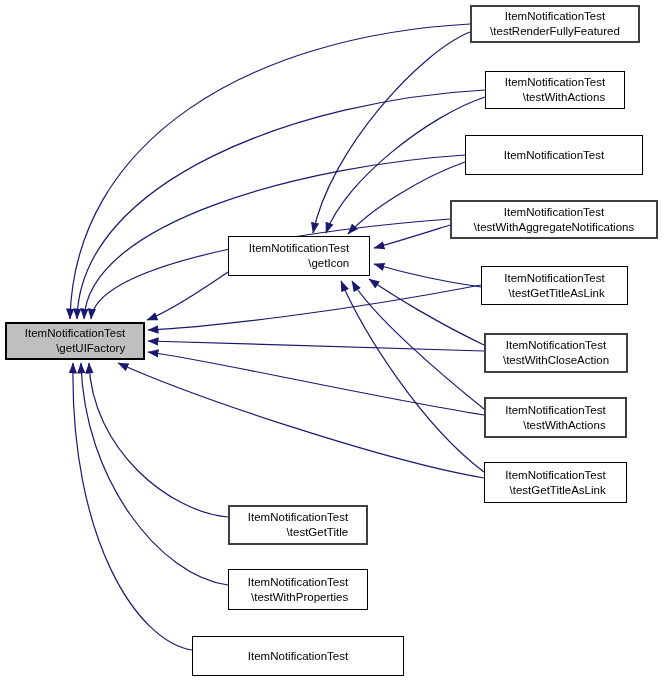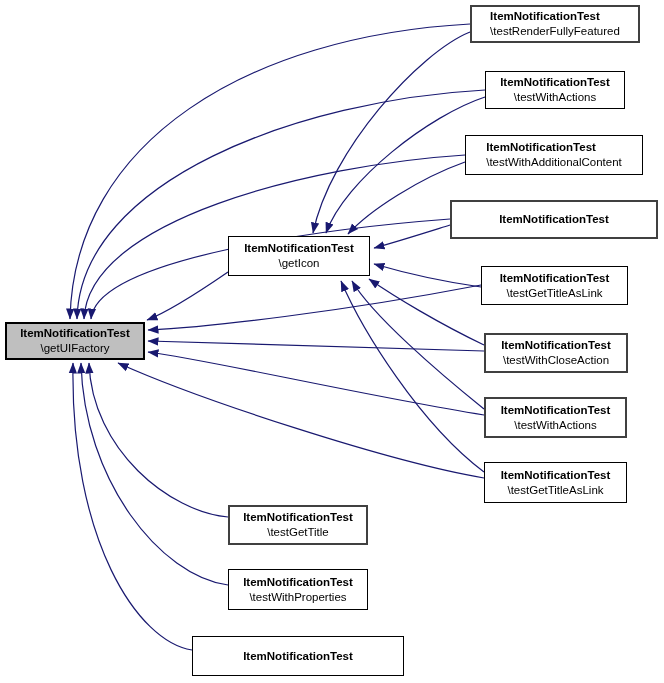--- a/index.html
+++ b/index.html
@@ -19,22 +19,22 @@
     display:flex;
     flex-direction:column;
     align-items:center;
     justify-content:center;
     font-size:11.5px;
     line-height:15px;
     color:#000000;
     cursor:pointer;
   }
   .node .inner{display:inline-block;}
-  .node .l1{text-align:left;white-space:nowrap;font-weight:bold;}
-  .node .l2{text-align:center;white-space:nowrap;}
+  .node .l1{text-align:center;white-space:nowrap;}
+  .node .l2{text-align:right;white-space:nowrap;}
   .node.thick{border:2px solid #404040;}
   .node.hl{background:#bfbfbf;border:2px solid #000000;}
   
   .n-getUIFactory{left:5px;top:322px;width:140px;height:38px;}
   .n-getIcon{left:228px;top:236px;width:142px;height:40px;}
   .n-renderFully{left:470px;top:5px;width:170px;height:38px;}
   .n-withActions{left:485px;top:71px;width:140px;height:38px;}
   .n-withAddContent{left:465px;top:135px;width:178px;height:40px;}
   .n-withAggNotif{left:450px;top:200px;width:208px;height:39px;}
   .n-withCloseAction{left:481px;top:266px;width:147px;height:39px;}
@@ -105,27 +105,27 @@
   <div class="node n-withActions">
     <div class="inner">
       <div class="l1">ItemNotificationTest</div>
       <div class="l2">\testWithActions</div>
     </div>
   </div>
 
   <div class="node n-withAddContent">
     <div class="inner">
       <div class="l1">ItemNotificationTest</div>
-      <div class="l2">\testWithAdditionalContent</div>
     </div>
   </div>
 
   <div class="node thick n-withAggNotif">
     <div class="inner">
       <div class="l1">ItemNotificationTest</div>
+      <div class="l2">\testWithAggregateNotifications</div>
     </div>
   </div>
 
   <div class="node n-withCloseAction">
     <div class="inner">
       <div class="l1">ItemNotificationTest</div>
       <div class="l2">\testGetTitleAsLink</div>
     </div>
   </div>
 

